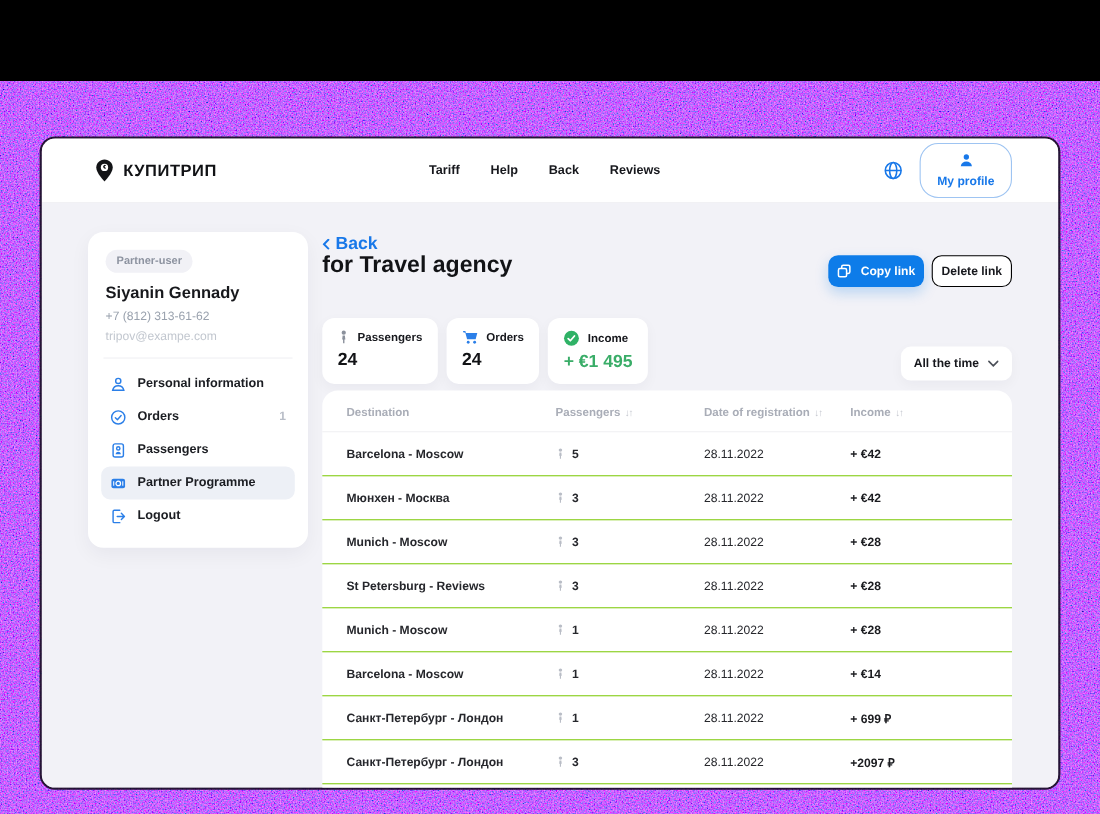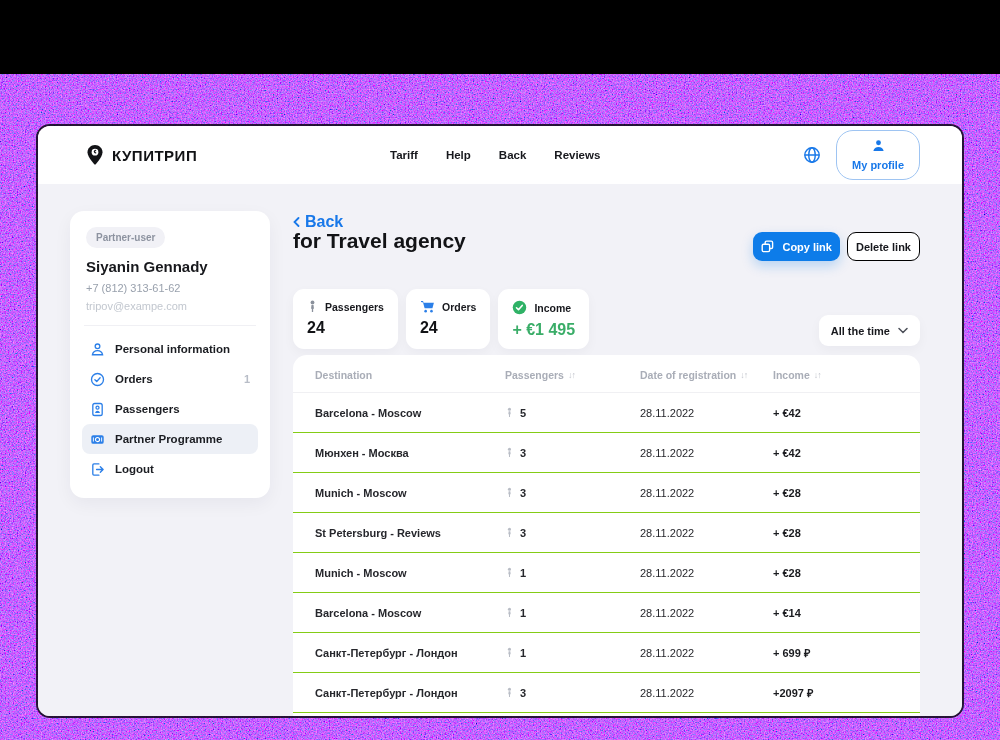--- a/index.html
+++ b/index.html
@@ -29,21 +29,21 @@
   .profile-btn {
     display:flex; align-items:center; gap:7px; border:1px solid #9ec4f2; border-radius:17px;
     padding:8px 15px; color:#1878e9; font-size:11px; font-weight:700; background:#fff; cursor:pointer;flex-direction:column;
   }
 
   
   .content { position:absolute; top:58px; left:0; right:0; bottom:0; background:#f2f2f7; }
 
   
   .sidebar {
-    position:absolute; left:32px; top:27px; width:200px; background:#fff; border-radius:14px;
+    position:absolute; left:42px; top:27px; width:200px; background:#fff; border-radius:14px;
     padding:16px 12px 14px 12px; box-shadow:0 6px 18px rgba(25,28,50,.05);
   }
   .badge { display:inline-block; margin-left:4px; background:#f1f1f6; color:#8d93a0; font-size:10px; font-weight:600; padding:5px 10px; border-radius:12px; }
   .s-name { margin:10px 4px 0; font-size:15px; font-weight:800; color:#17181c; }
   .s-phone { margin:7px 4px 0; font-size:11px; color:#99a1ad; }
   .s-email { margin:6px 4px 0; font-size:11px; color:#c2c7cf; }
   .s-divider { margin:13px 2px 8px; border-top:1px solid #f0f0f4; }
   .menu { display:flex; flex-direction:column; }
   .menu-item {
     display:flex; align-items:center; gap:10px; height:30px; padding:0 8px; border-radius:8px;

